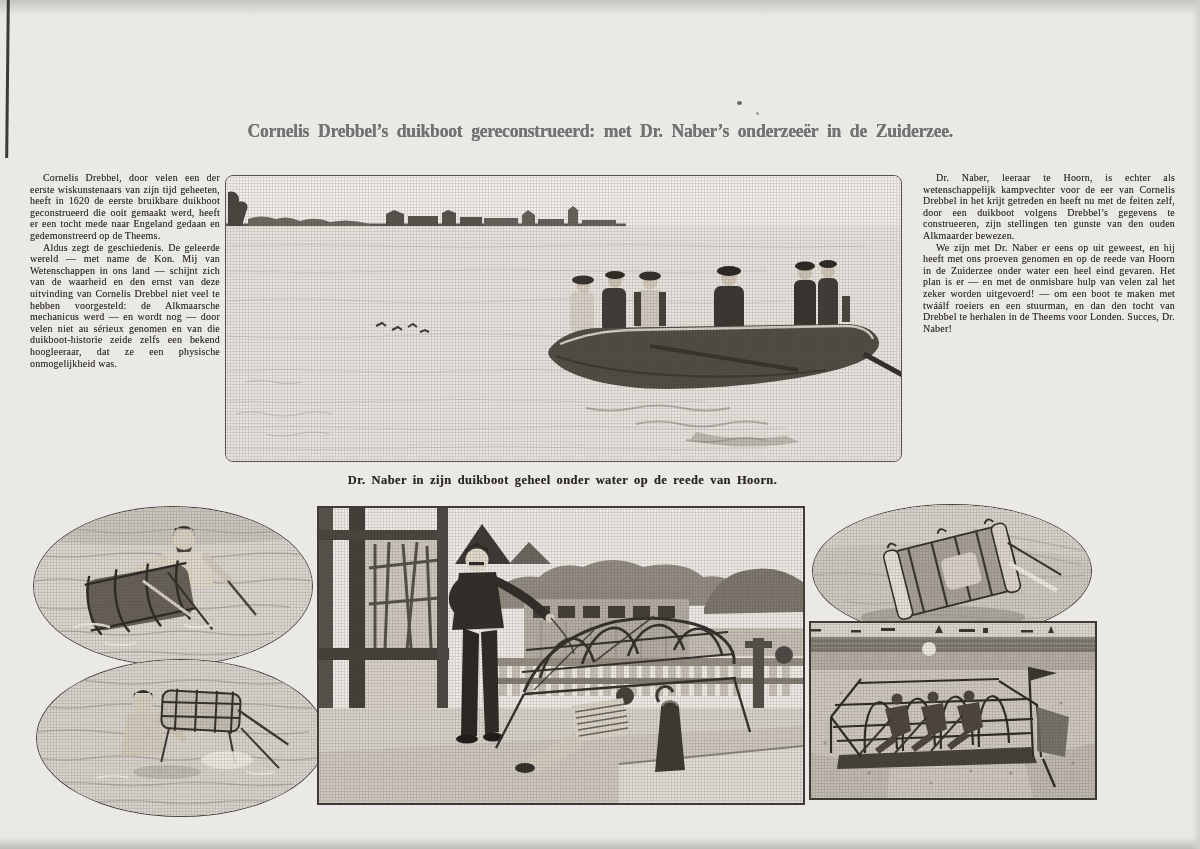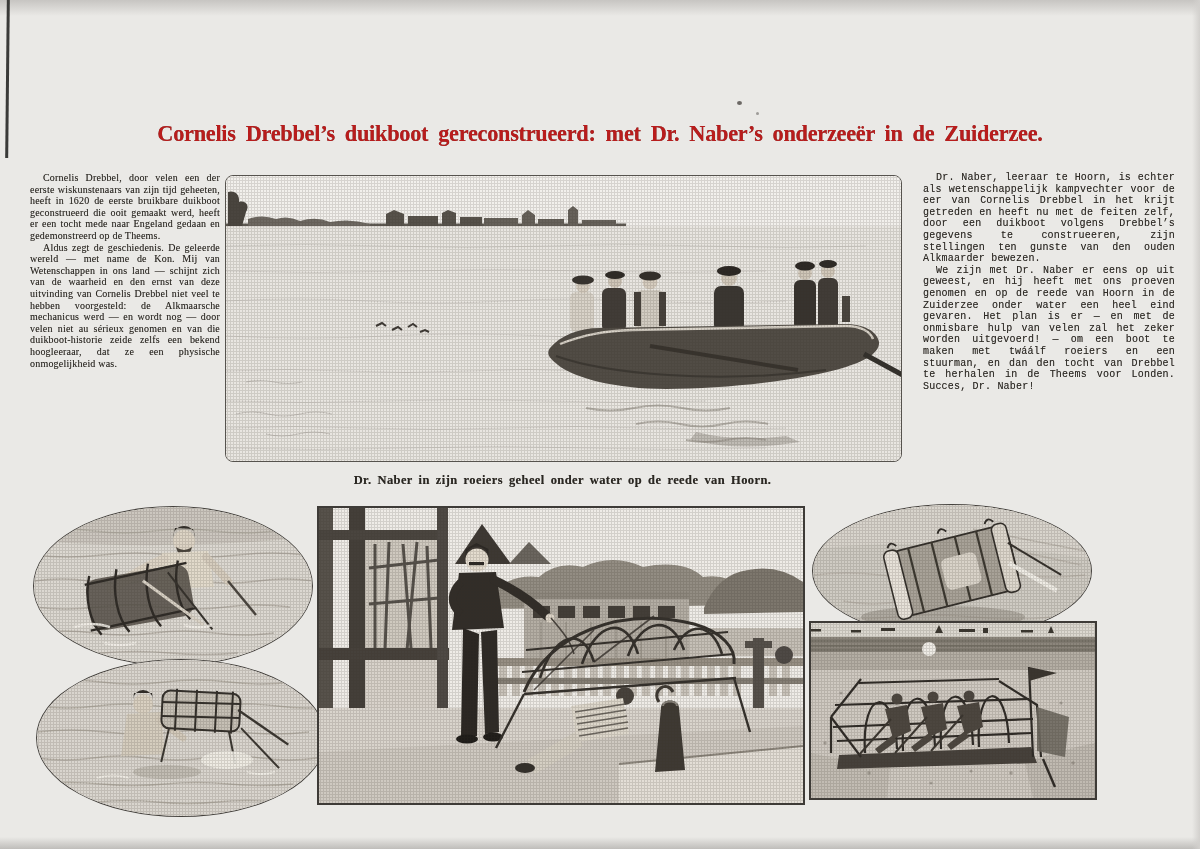--- a/index.html
+++ b/index.html
@@ -15,35 +15,35 @@
                  background:linear-gradient(rgba(234,233,230,0), #bfbdba); }
   .edge-right  { position:absolute; right:0; top:0; width:8px; height:849px;
                  background:linear-gradient(90deg, rgba(234,233,230,0), #d2d0cd); }
   .scan-line   { position:absolute; left:6px; top:0; width:3px; height:158px;
                  background:#3a3a38; transform:rotate(.6deg); }
   .speck { position:absolute; background:#6b6864; border-radius:50%; }
 
   .headline {
     position:absolute; left:30px; top:120px; width:1140px;
     text-align:center; white-space:nowrap;
-    font-size:24px; font-weight:bold; color:#b91c1c;
+    font-size:19px; font-weight:bold; color:#737373;
     letter-spacing:-0.3px; word-spacing:5px;
     text-shadow:0 0 .5px rgba(30,25,20,.6);
   }
   .headline .squeeze { display:inline-block; transform:scaleX(.93); transform-origin:center; }
 
   .col {
     position:absolute; top:172px; height:332px; overflow:hidden;
     font-size:10px; line-height:11.6px; color:#2d2a25;
     text-align:justify; letter-spacing:.2px;
     text-shadow:0 0 .4px rgba(40,35,30,.45);
   }
   .col p { margin:0; text-indent:13px; }
   .col-left  { left:30px;  width:190px; }
-  .col-right { left:923px; width:252px;font-family:Liberation Mono, monospace; }
+  .col-right { left:923px; width:252px; }
 
   .photo {
     position:absolute; overflow:hidden; background:#e9e6e1;
   }
   .photo::after {
     content:''; position:absolute; inset:0; pointer-events:none;
     background-image:radial-gradient(rgba(52,46,38,.15) 1px, rgba(0,0,0,0) 1.15px);
     background-size:3px 3px;
   }
   .photo svg { display:block; position:absolute; inset:0; }
@@ -162,21 +162,21 @@
 
       <g stroke="#8c867d" stroke-width="2" fill="none" opacity=".55">
         <path d="M40,104 q24,5 48,0 t48,0 t48,0"></path>
         <path d="M90,120 q22,-5 44,0 t44,0 t44,0"></path>
         <path d="M140,136 q20,4 40,0 t40,0"></path>
       </g>
       <path d="M150,128 q40,10 90,4 l14,6 q-60,10 -110,-2 z" fill="#97918a" opacity=".5"></path>
     </g>
   </svg>
 </div>
-<div class="caption caption-main">Dr. Naber in zijn roeiers geheel onder water op de reede van Hoorn.</div>
+<div class="caption caption-main">Dr. Naber in zijn duikboot geheel onder water op de reede van Hoorn.</div>
 
 <div class="photo oval oval-1">
   <svg viewBox="0 0 278 158" width="278" height="158">
     <rect width="278" height="158" fill="#dcd8d1"></rect>
     <g stroke="#aaa49a" stroke-width="1.4" fill="none" opacity=".7">
       <path d="M0,24 q30,-4 60,0 t60,0 t60,0 t60,0 t60,0"></path>
       <path d="M0,48 q34,4 68,0 t68,0 t68,0 t68,0"></path>
       <path d="M0,74 q28,-4 56,0 t56,0 t56,0 t56,0 t56,0"></path>
       <path d="M0,100 q32,4 64,0 t64,0 t64,0 t64,0"></path>
       <path d="M0,126 q30,-4 60,0 t60,0 t60,0 t60,0"></path>

